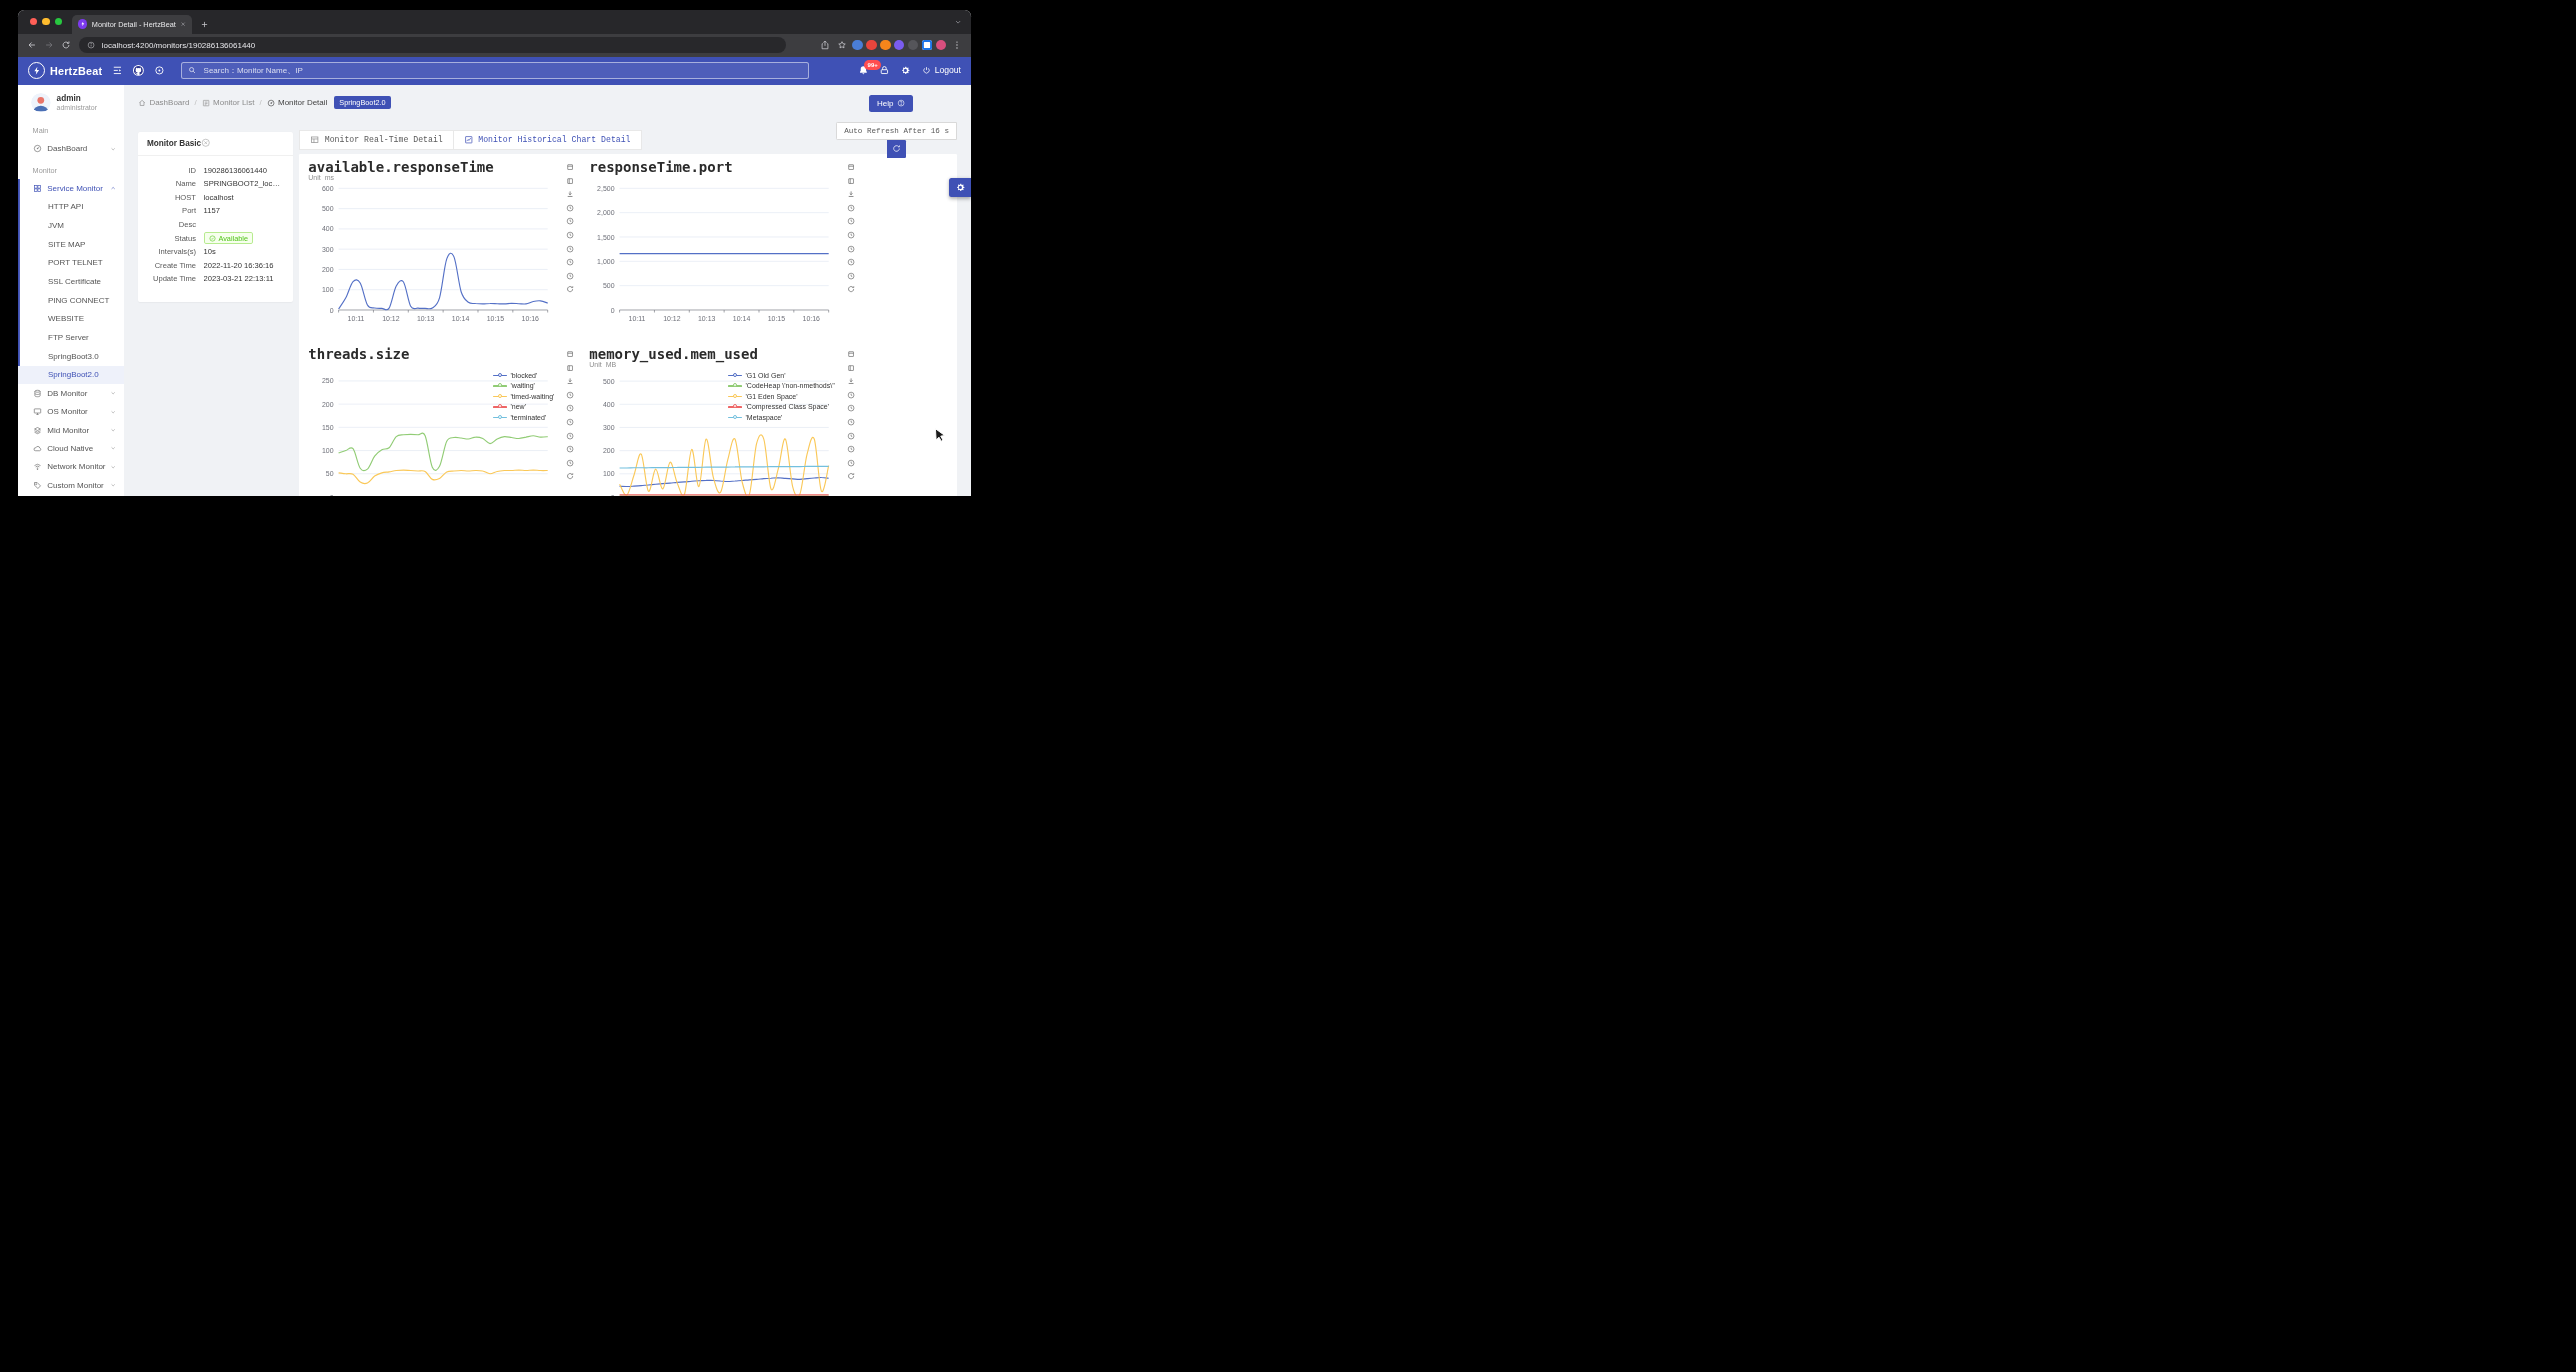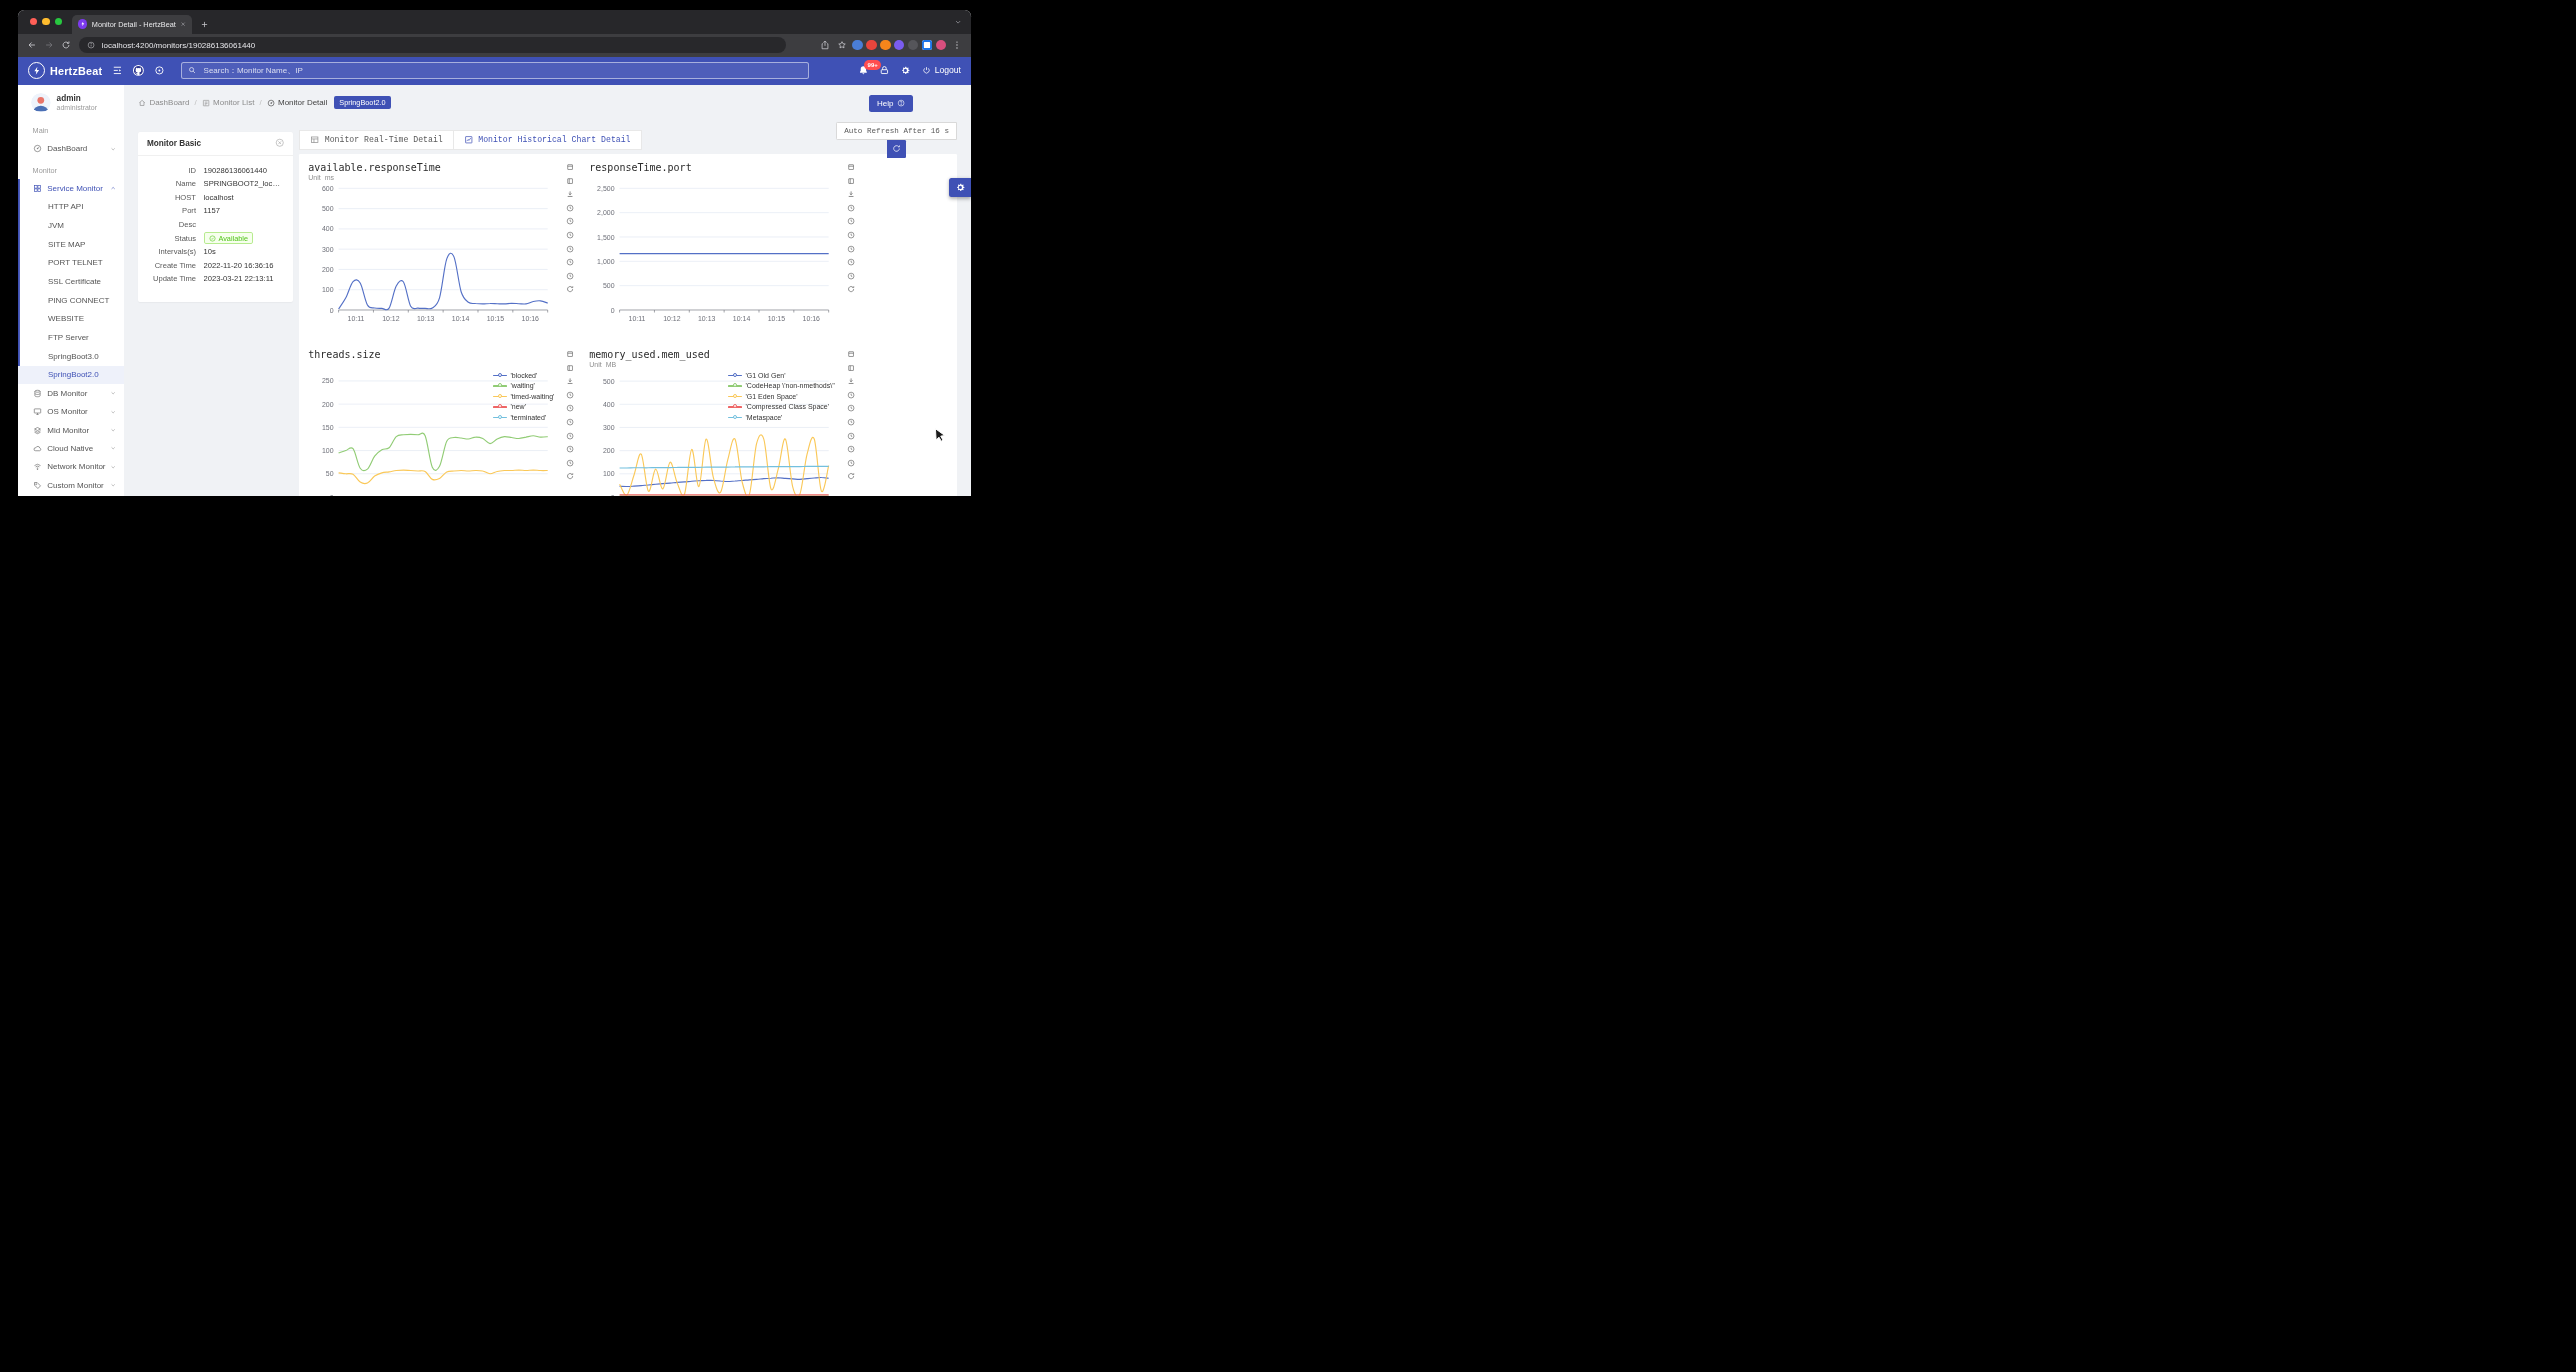--- a/index.html
+++ b/index.html
@@ -83,21 +83,21 @@
   .crumb-item{ display:flex; align-items:center; gap:3.2px; cursor:pointer; }
   .crumb-item.current{ color:#434343; }
   .crumb-ic{ display:flex; } .crumb-ic svg{ width:8.2px; height:8.2px; }
   .crumb-sep{ color:#bfbfbf; }
   .crumb-badge{ background:var(--primary); color:#fff; font-size:7.3px; padding:1.9px 5.7px; border-radius:1.9px; margin-left:6.3px; }
   .help-btn{ position:absolute; left:745px; top:10px; display:flex; align-items:center; gap:3.8px; background:var(--primary); color:#fff; border:none; border-radius:2.5px; height:17px; padding:0 8px; font-size:8px; font-family:inherit; cursor:pointer; }
   .help-btn svg{ width:8.2px; height:8.2px; color:#fff; }
 
   .content-row{ display:flex; align-items:flex-start; gap:6.3px; margin:14px 14px 0; }
   .basic-card{ width:155px; background:#fff; border-radius:1.9px; flex:none; margin-top:5px; box-shadow:0 0.6px 1.3px rgba(0,0,0,.04); }
-  .card-head{ height:24px; display:flex; align-items:center; justify-content:space-between; padding:0 9px; border-bottom:0.6px solid #f0f0f0; font-size:8.2px; font-weight:700; color:#333; }
+  .card-head{ height:24px; display:flex; align-items:center; justify-content:flex-start; padding:0 9px; border-bottom:0.6px solid #f0f0f0; font-size:8.2px; font-weight:700; color:#333; }
   .card-close{ display:flex; cursor:pointer; } .card-close svg{ width:9.5px; height:9.5px; color:#a6a6a6; }
   .card-body{ padding:7.6px 9px 16.5px; }
   .f-row{ display:flex; align-items:center; min-height:13.6px; font-size:7.6px; }
   .f-label{ width:49px; text-align:right; color:#595959; flex:none; margin-right:7.6px; }
   .f-value{ color:#333; white-space:nowrap; overflow:hidden; text-overflow:ellipsis; }
   .chip{ display:inline-flex; align-items:center; gap:2.5px; border:0.6px solid #b7eb8f; background:#f6ffed; color:#52c41a; font-size:7.3px; padding:0.6px 4.4px; border-radius:1.9px; }
   .chip svg{ width:7px; height:7px; color:#52c41a; }
 
   .right-col{ width:658px; margin-top:3.2px; }
   .tabs-row{ display:flex; align-items:center; height:20px; margin-bottom:3.8px;font-family:Liberation Mono, monospace; }
@@ -107,21 +107,21 @@
   .tab-btn svg{ width:9.5px; height:9.5px; color:#8c8c8c; }
   .tab-btn.active{ color:var(--primary); } .tab-btn.active svg{ color:var(--primary); }
   .refresh-group{ margin-left:auto; display:flex; align-items:center;flex-direction:column; }
   .refresh-select{ height:18px; display:flex; align-items:center; padding:0 7px; background:#fff; border:0.6px solid #d9d9d9; border-radius:1.3px 0 0 1.3px; font-size:7.6px; color:#595959; cursor:pointer; white-space:nowrap; }
   .refresh-btn{ width:19px; height:18px; background:var(--primary); border:none; border-radius:0 1.3px 1.3px 0; display:flex; align-items:center; justify-content:center; cursor:pointer; }
   .refresh-btn svg{ width:9px; height:9px; color:#fff; }
 
   .panel{ background:#fff; border-radius:1.3px; min-height:355px; display:grid; grid-template-columns:281px 281px; align-content:start; padding-top:3.2px; }
   .cell{ position:relative; height:187px; padding:5px 0 0 9px; }
   .cell.tall{ height:266px; }
-  .chart-title{ font-family:"DejaVu Sans Mono","Liberation Mono",monospace; font-weight:400; font-size:10px; color:#2b2b2b; line-height:11.4px; }
+  .chart-title{ font-family:"DejaVu Sans Mono","Liberation Mono",monospace; font-weight:700; font-size:14px; color:#2b2b2b; line-height:11.4px; }
   .chart-unit{ font-size:7px; color:#8f8f8f; height:9px; line-height:9px; white-space:pre; }
   .chart-toolbar{ position:absolute; top:6.3px; right:6.3px; display:flex; flex-direction:column; gap:5.4px; align-items:center; }
   .chart-toolbar .tb{ display:flex; cursor:pointer; } .chart-toolbar .tb svg{ width:8.2px; height:8.2px; color:#5a5a5a; }
   .legend{ position:absolute; top:28px; display:flex; flex-direction:column; gap:3.5px; }
   .cell:nth-child(3) .legend{ left:194px; }
   .cell:nth-child(4) .legend{ left:148px; }
   .lg-item{ display:flex; align-items:center; gap:3.2px; font-size:7px; color:#333; cursor:pointer; white-space:nowrap; }
   .lg-marker{ position:relative; width:14px; height:5.7px; flex:none; }
   .lg-line{ position:absolute; left:0; top:2.2px; width:14px; height:1.3px; border-radius:0.6px; }
   .lg-dot{ position:absolute; left:4.4px; top:0; width:4.4px; height:4.4px; border-radius:50%; background:#fff; border:1px solid; }

